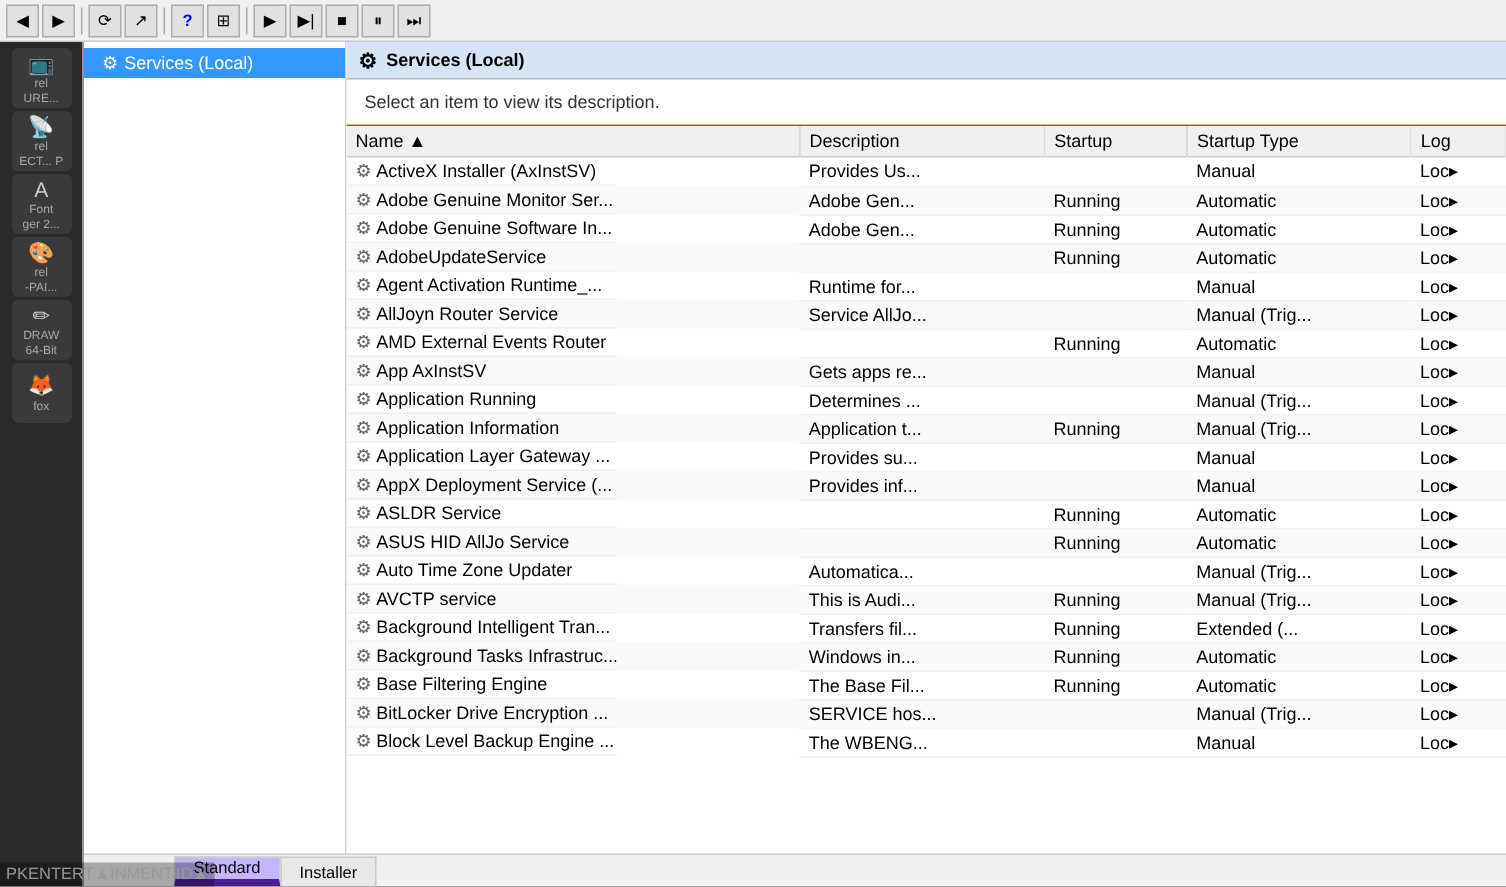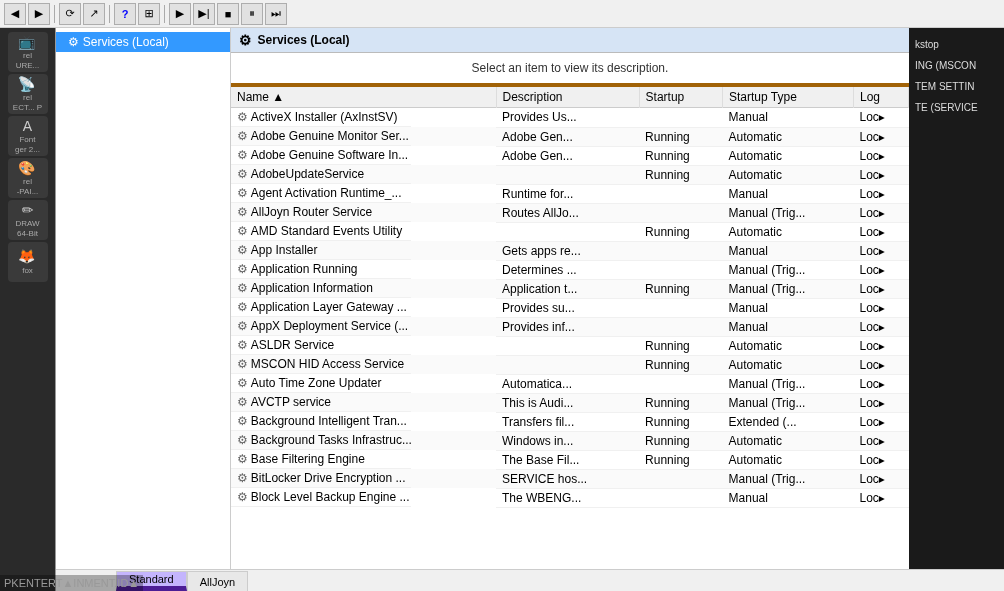--- a/index.html
+++ b/index.html
@@ -132,23 +132,22 @@
       font-weight: bold;
       flex-shrink: 0;
     }
     .content-header-icon { font-size: 14px; }
 
     
     .description-area {
       padding: 8px 12px;
       font-size: 12px;
       color: #333;
-      border-bottom: 4px solid #a16207;
-      flex-shrink: 0;
-      text-align: center;
+      border-bottom: 1px solid #a16207;
+      flex-shrink: 0;
     }
 
     
     .table-container {
       flex: 1;
       overflow-y: auto;
       overflow-x: hidden;
     }
 
     table {
@@ -376,39 +375,39 @@
                   <td>Runtime for...</td>
                   <td></td>
                   <td>Manual</td>
                   <td>Loc▸</td>
                 </tr>
                 <tr>
                   <td style="display: flex; align-items: center;">
                     <span style="color:#666;margin-right:3px;">⚙</span>
                     <span>AllJoyn Router Service</span>
                   </td>
-                  <td>Routes AllJo...</td>
+                  <td>Service AllJo...</td>
                   <td></td>
                   <td>Manual (Trig...</td>
                   <td>Loc▸</td>
                 </tr>
                 <tr>
                   <td style="display: flex; align-items: center;">
                     <span style="color:#666;margin-right:3px;">⚙</span>
-                    <span>AMD Standard Events Utility</span>
-                  </td>
-                  <td></td>
-                  <td>Running</td>
-                  <td>Automatic</td>
-                  <td>Loc▸</td>
-                </tr>
-                <tr>
-                  <td style="display: flex; align-items: center;">
-                    <span style="color:#666;margin-right:3px;">⚙</span>
-                    <span>App Installer</span>
+                    <span>AMD External Events Router</span>
+                  </td>
+                  <td></td>
+                  <td>Running</td>
+                  <td>Automatic</td>
+                  <td>Loc▸</td>
+                </tr>
+                <tr>
+                  <td style="display: flex; align-items: center;">
+                    <span style="color:#666;margin-right:3px;">⚙</span>
+                    <span>App AxInstSV</span>
                   </td>
                   <td>Gets apps re...</td>
                   <td></td>
                   <td>Manual</td>
                   <td>Loc▸</td>
                 </tr>
                 <tr>
                   <td style="display: flex; align-items: center;">
                     <span style="color:#666;margin-right:3px;">⚙</span>
                     <span>Application Running</span>
@@ -454,21 +453,21 @@
                     <span>ASLDR Service</span>
                   </td>
                   <td></td>
                   <td>Running</td>
                   <td>Automatic</td>
                   <td>Loc▸</td>
                 </tr>
                 <tr>
                   <td style="display: flex; align-items: center;">
                     <span style="color:#666;margin-right:3px;">⚙</span>
-                    <span>MSCON HID Access Service</span>
+                    <span>ASUS HID AllJo Service</span>
                   </td>
                   <td></td>
                   <td>Running</td>
                   <td>Automatic</td>
                   <td>Loc▸</td>
                 </tr>
                 <tr>
                   <td style="display: flex; align-items: center;">
                     <span style="color:#666;margin-right:3px;">⚙</span>
                     <span>Auto Time Zone Updater</span>
@@ -536,28 +535,22 @@
                   <td>The WBENG...</td>
                   <td></td>
                   <td>Manual</td>
                   <td>Loc▸</td>
                 </tr>
               </tbody>
           </table>
         </div>
       </div>
 
-      <div class="right-overlay">
-        <div class="overlay-text">kstop</div>
-        <div class="overlay-text">ING (MSCON</div>
-        <div class="overlay-text">TEM SETTIN</div>
-        <div class="overlay-text">TE (SERVICE</div>
-      </div>
     </div>
 
     <div class="bottom-tabs">
       <div class="tab active">Standard</div>
-      <div class="tab">AllJoyn</div>
+      <div class="tab">Installer</div>
     </div>
   </div>
 </div>
 
 <div class="watermark">PKENTERT▲INMENT.ID▲</div>
 
 </body></html>

